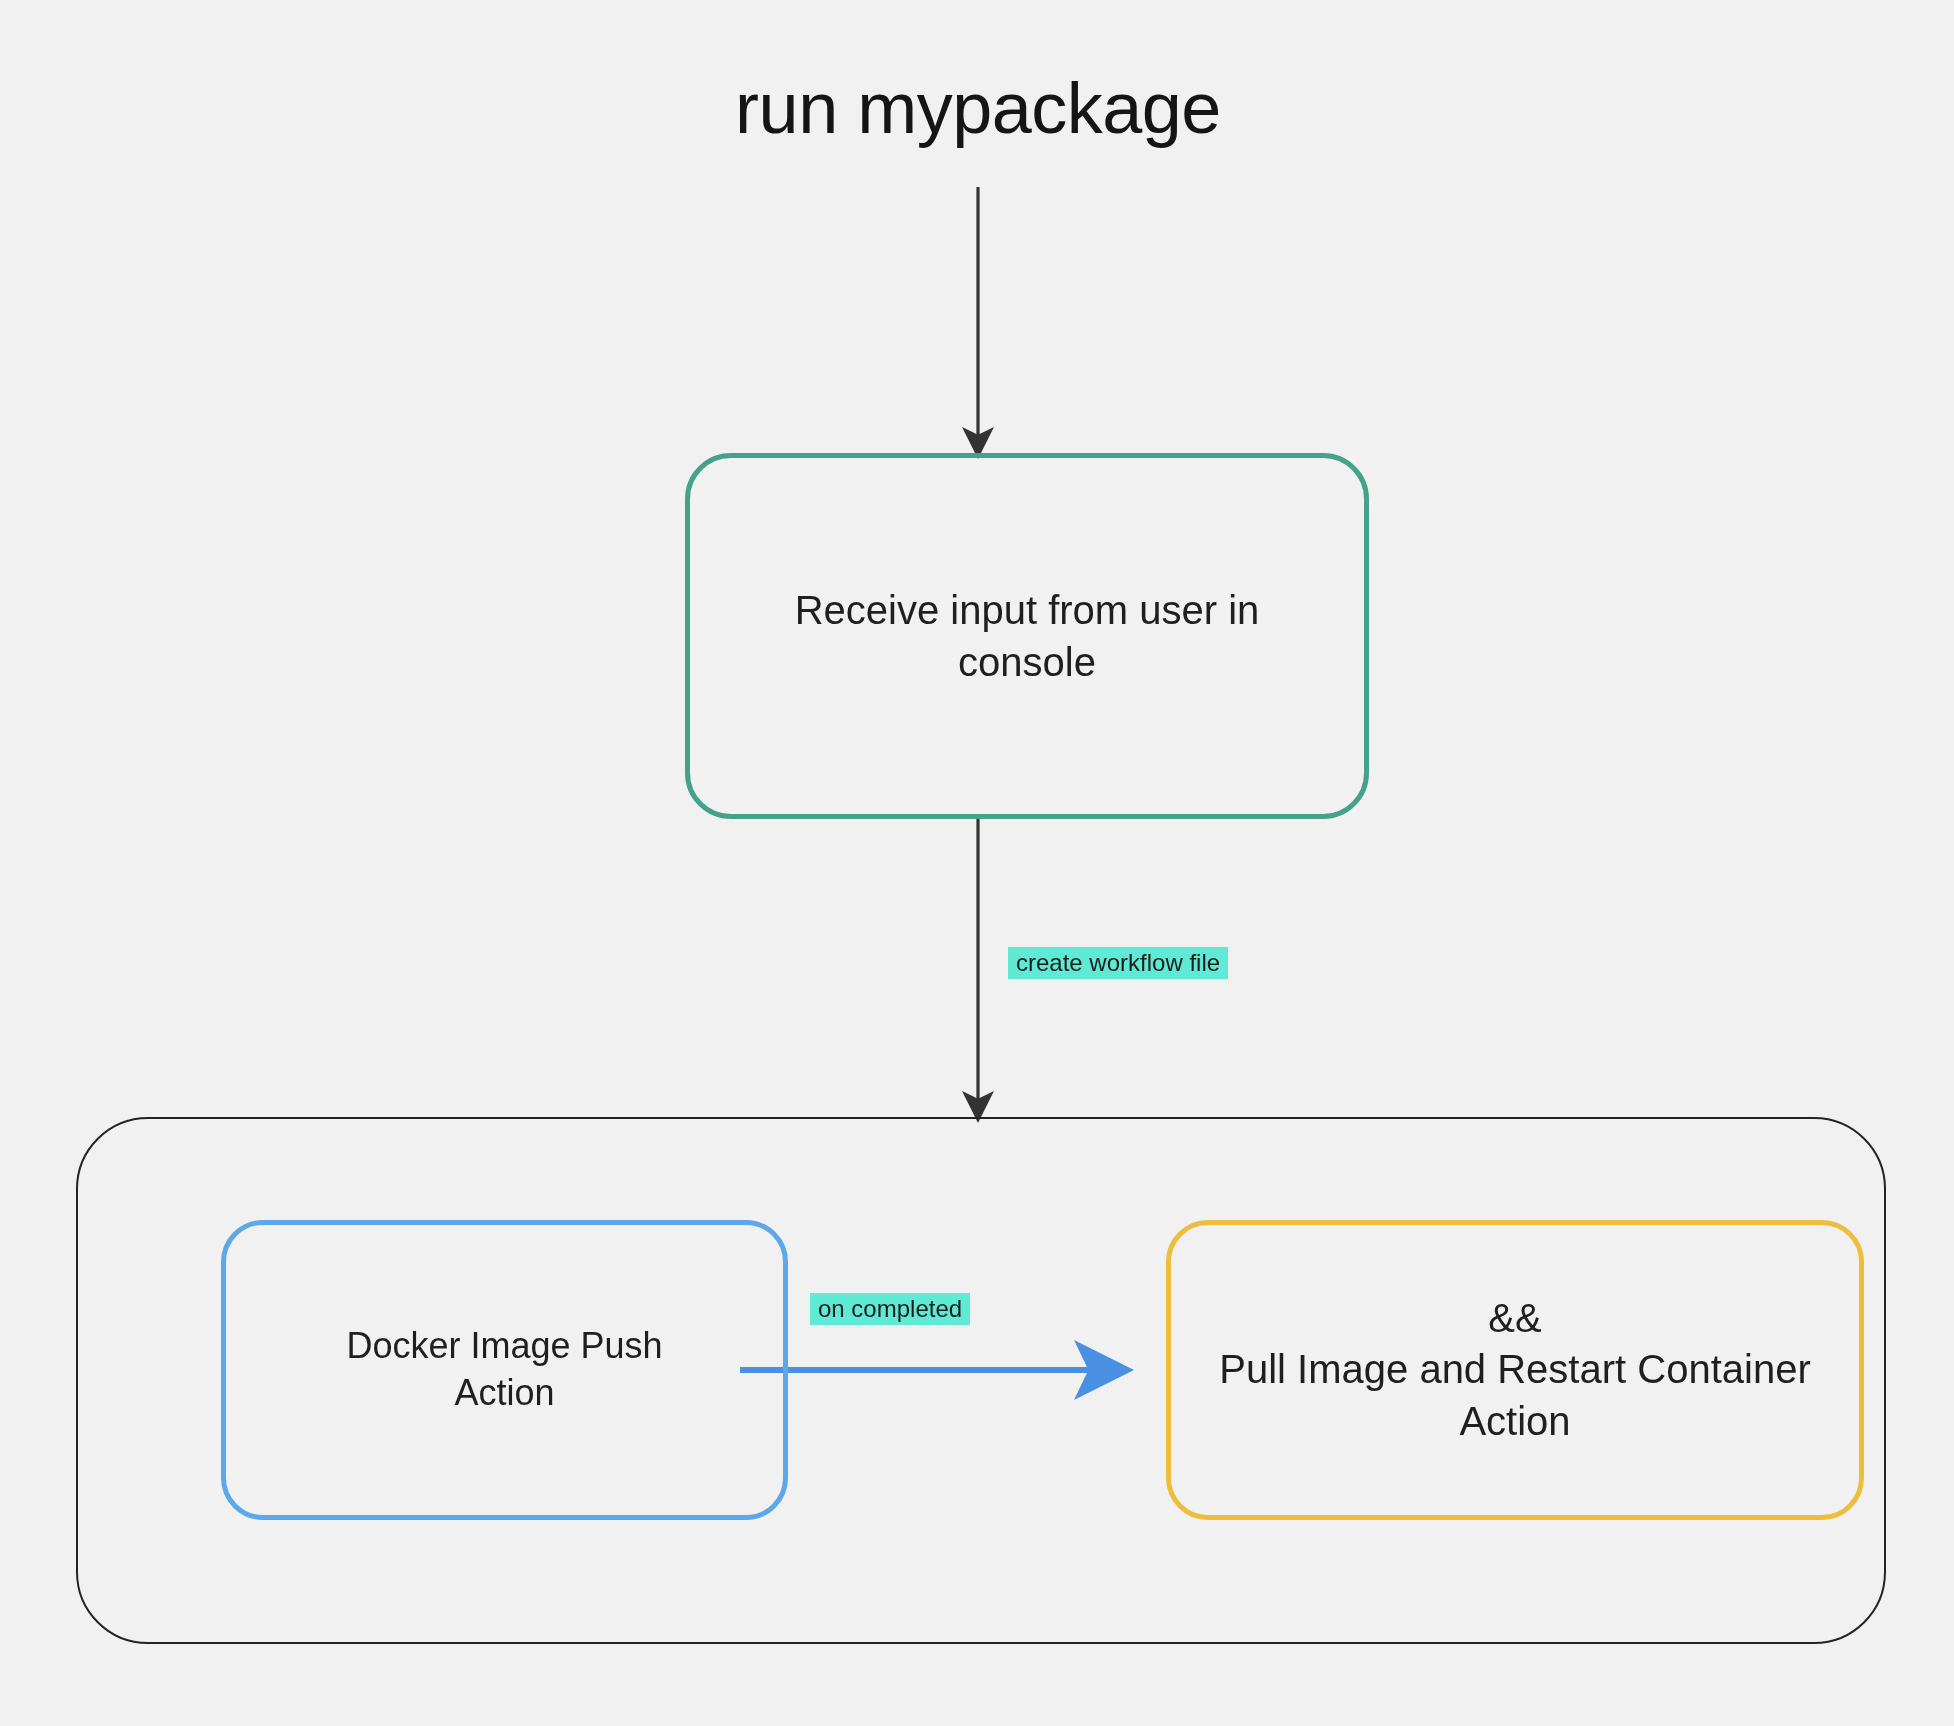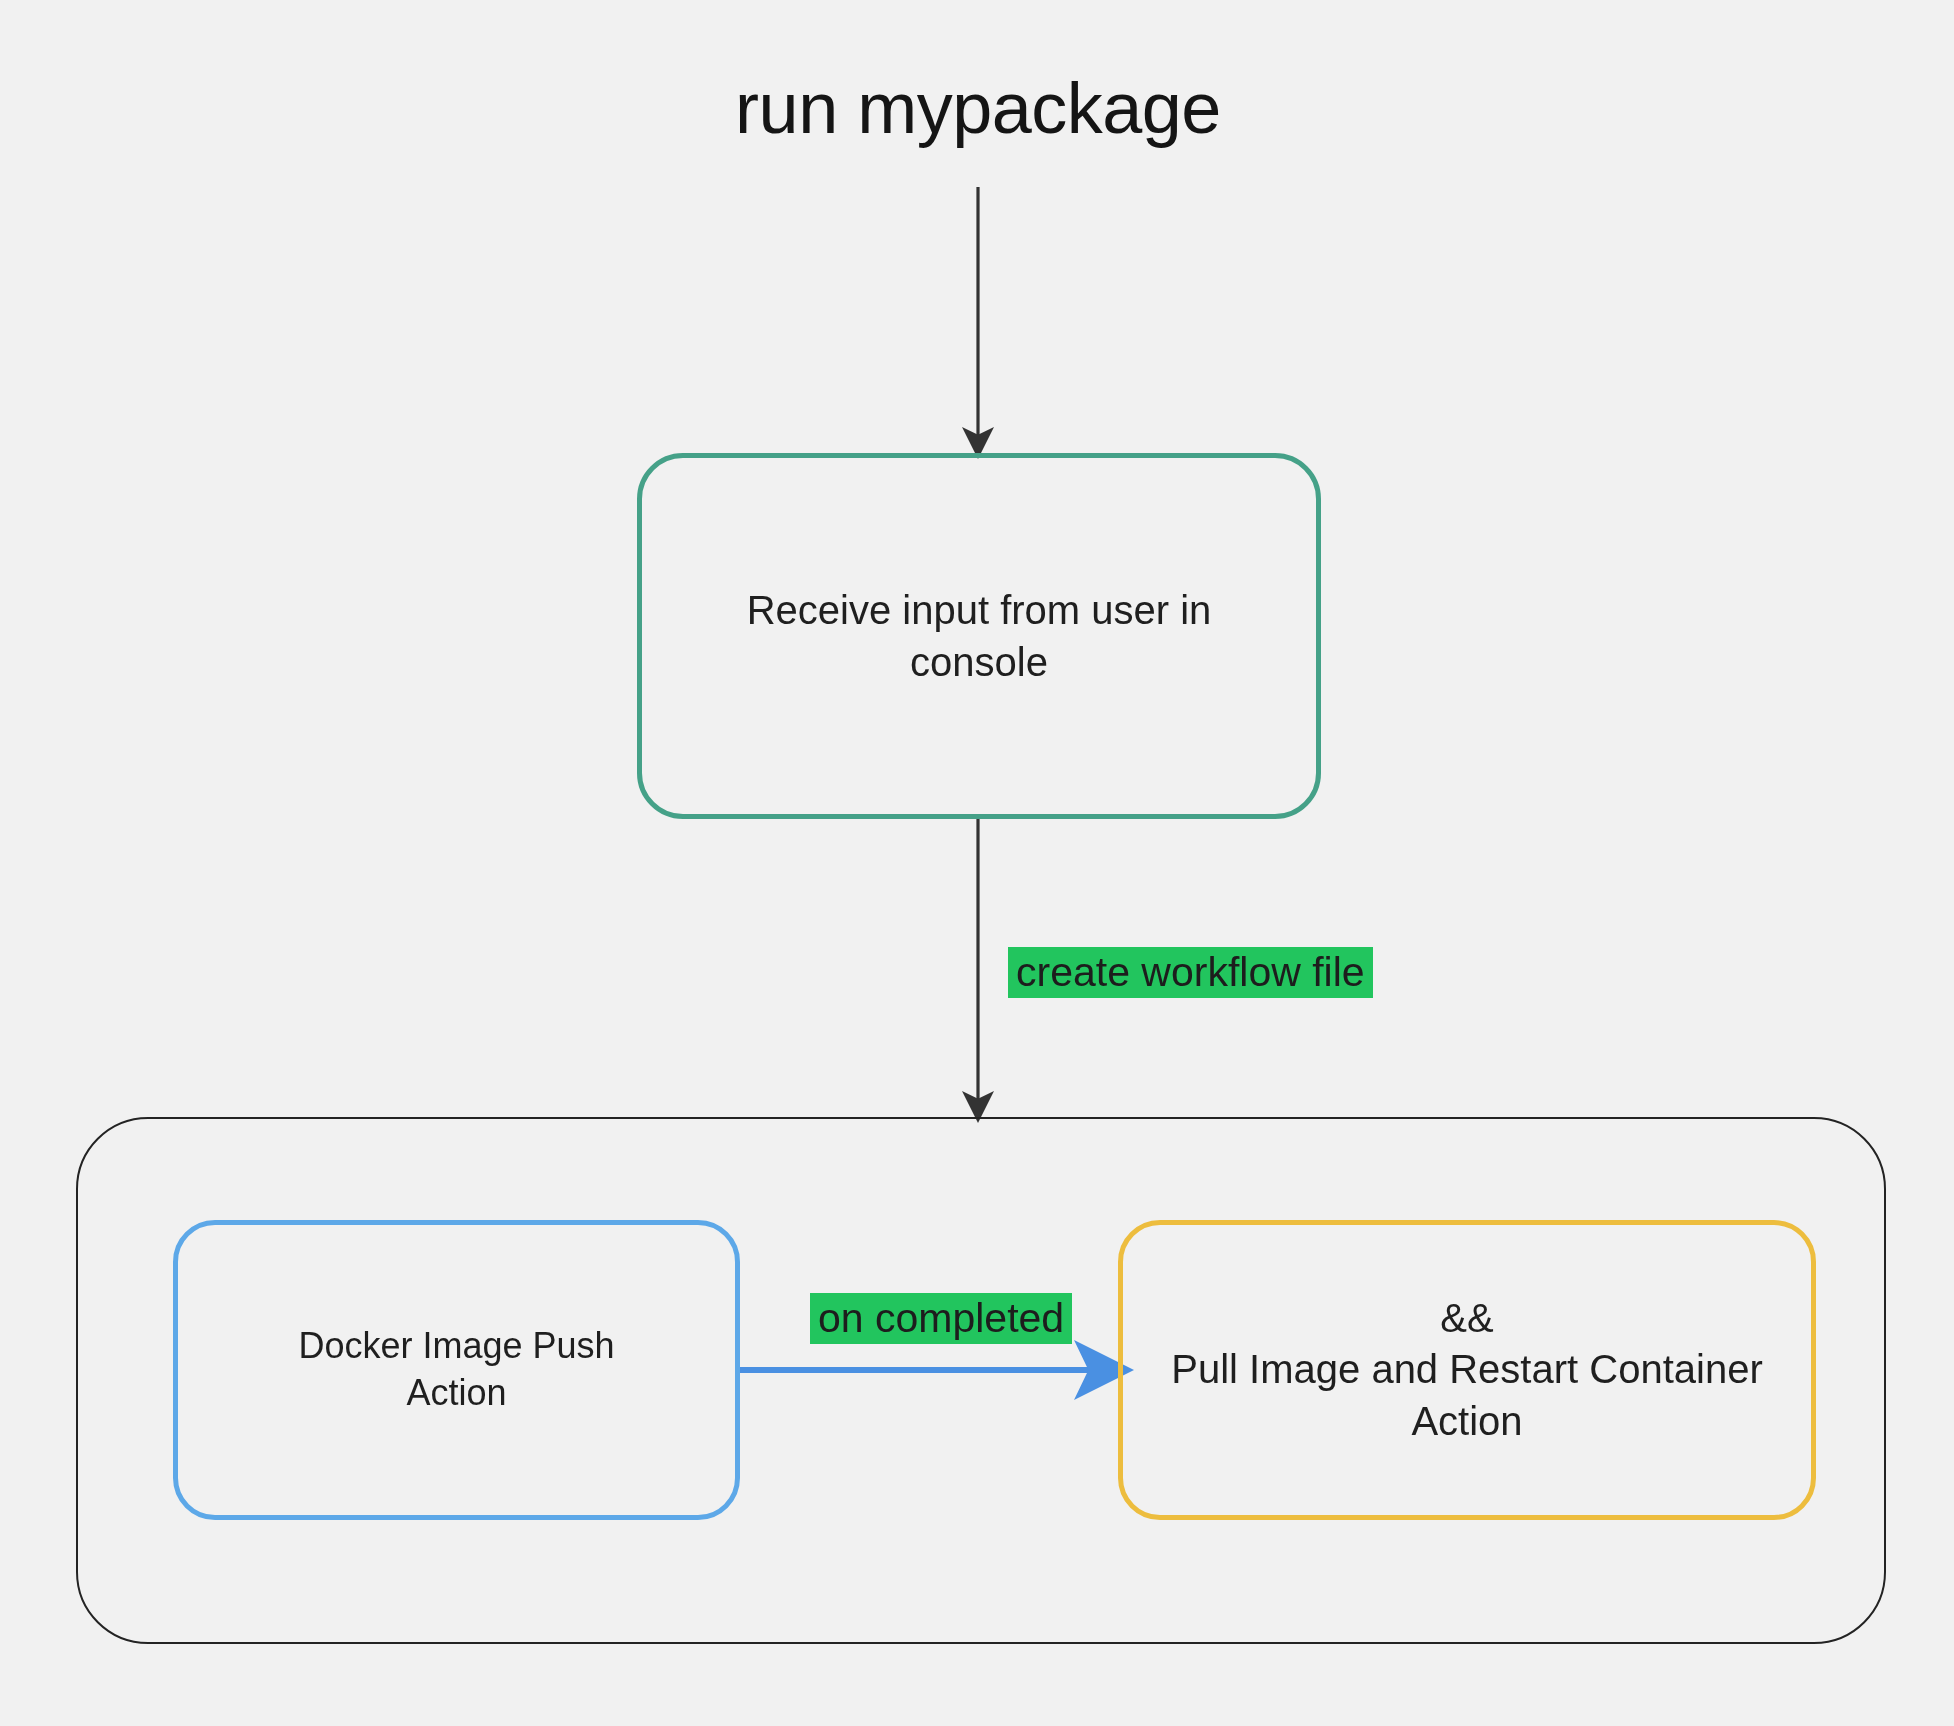--- a/index.html
+++ b/index.html
@@ -30,20 +30,21 @@
     pointer-events: none;
   }
   .node {
     position: absolute;
     box-sizing: border-box;
     display: flex;
     align-items: center;
     justify-content: center;
     text-align: center;
     background: transparent;
+    margin-left: 48px;
   }
 
   
   #title-text {
     position: absolute;
     left: 478px;
     top: 58px;
     width: 1000px;
     height: 100px;
     display: flex;
@@ -107,24 +108,24 @@
     line-height: 1.28;
     padding: 0 18px;
   }
   .node-lines {
     display: block;
   }
 
   
   .edge-label {
     position: absolute;
-    font-size: 41px;
+    font-size: 24px;
     color: #1d1d1d;
     white-space: nowrap;
-    background: #22c55e;
+    background: #5eead4;
     padding: 2px 8px;
     text-align: center;
   }
   #label-create-workflow {
     left: 1008px;
     top: 947px;
   }
   #label-on-completed {
     left: 810px;
     top: 1293px;

